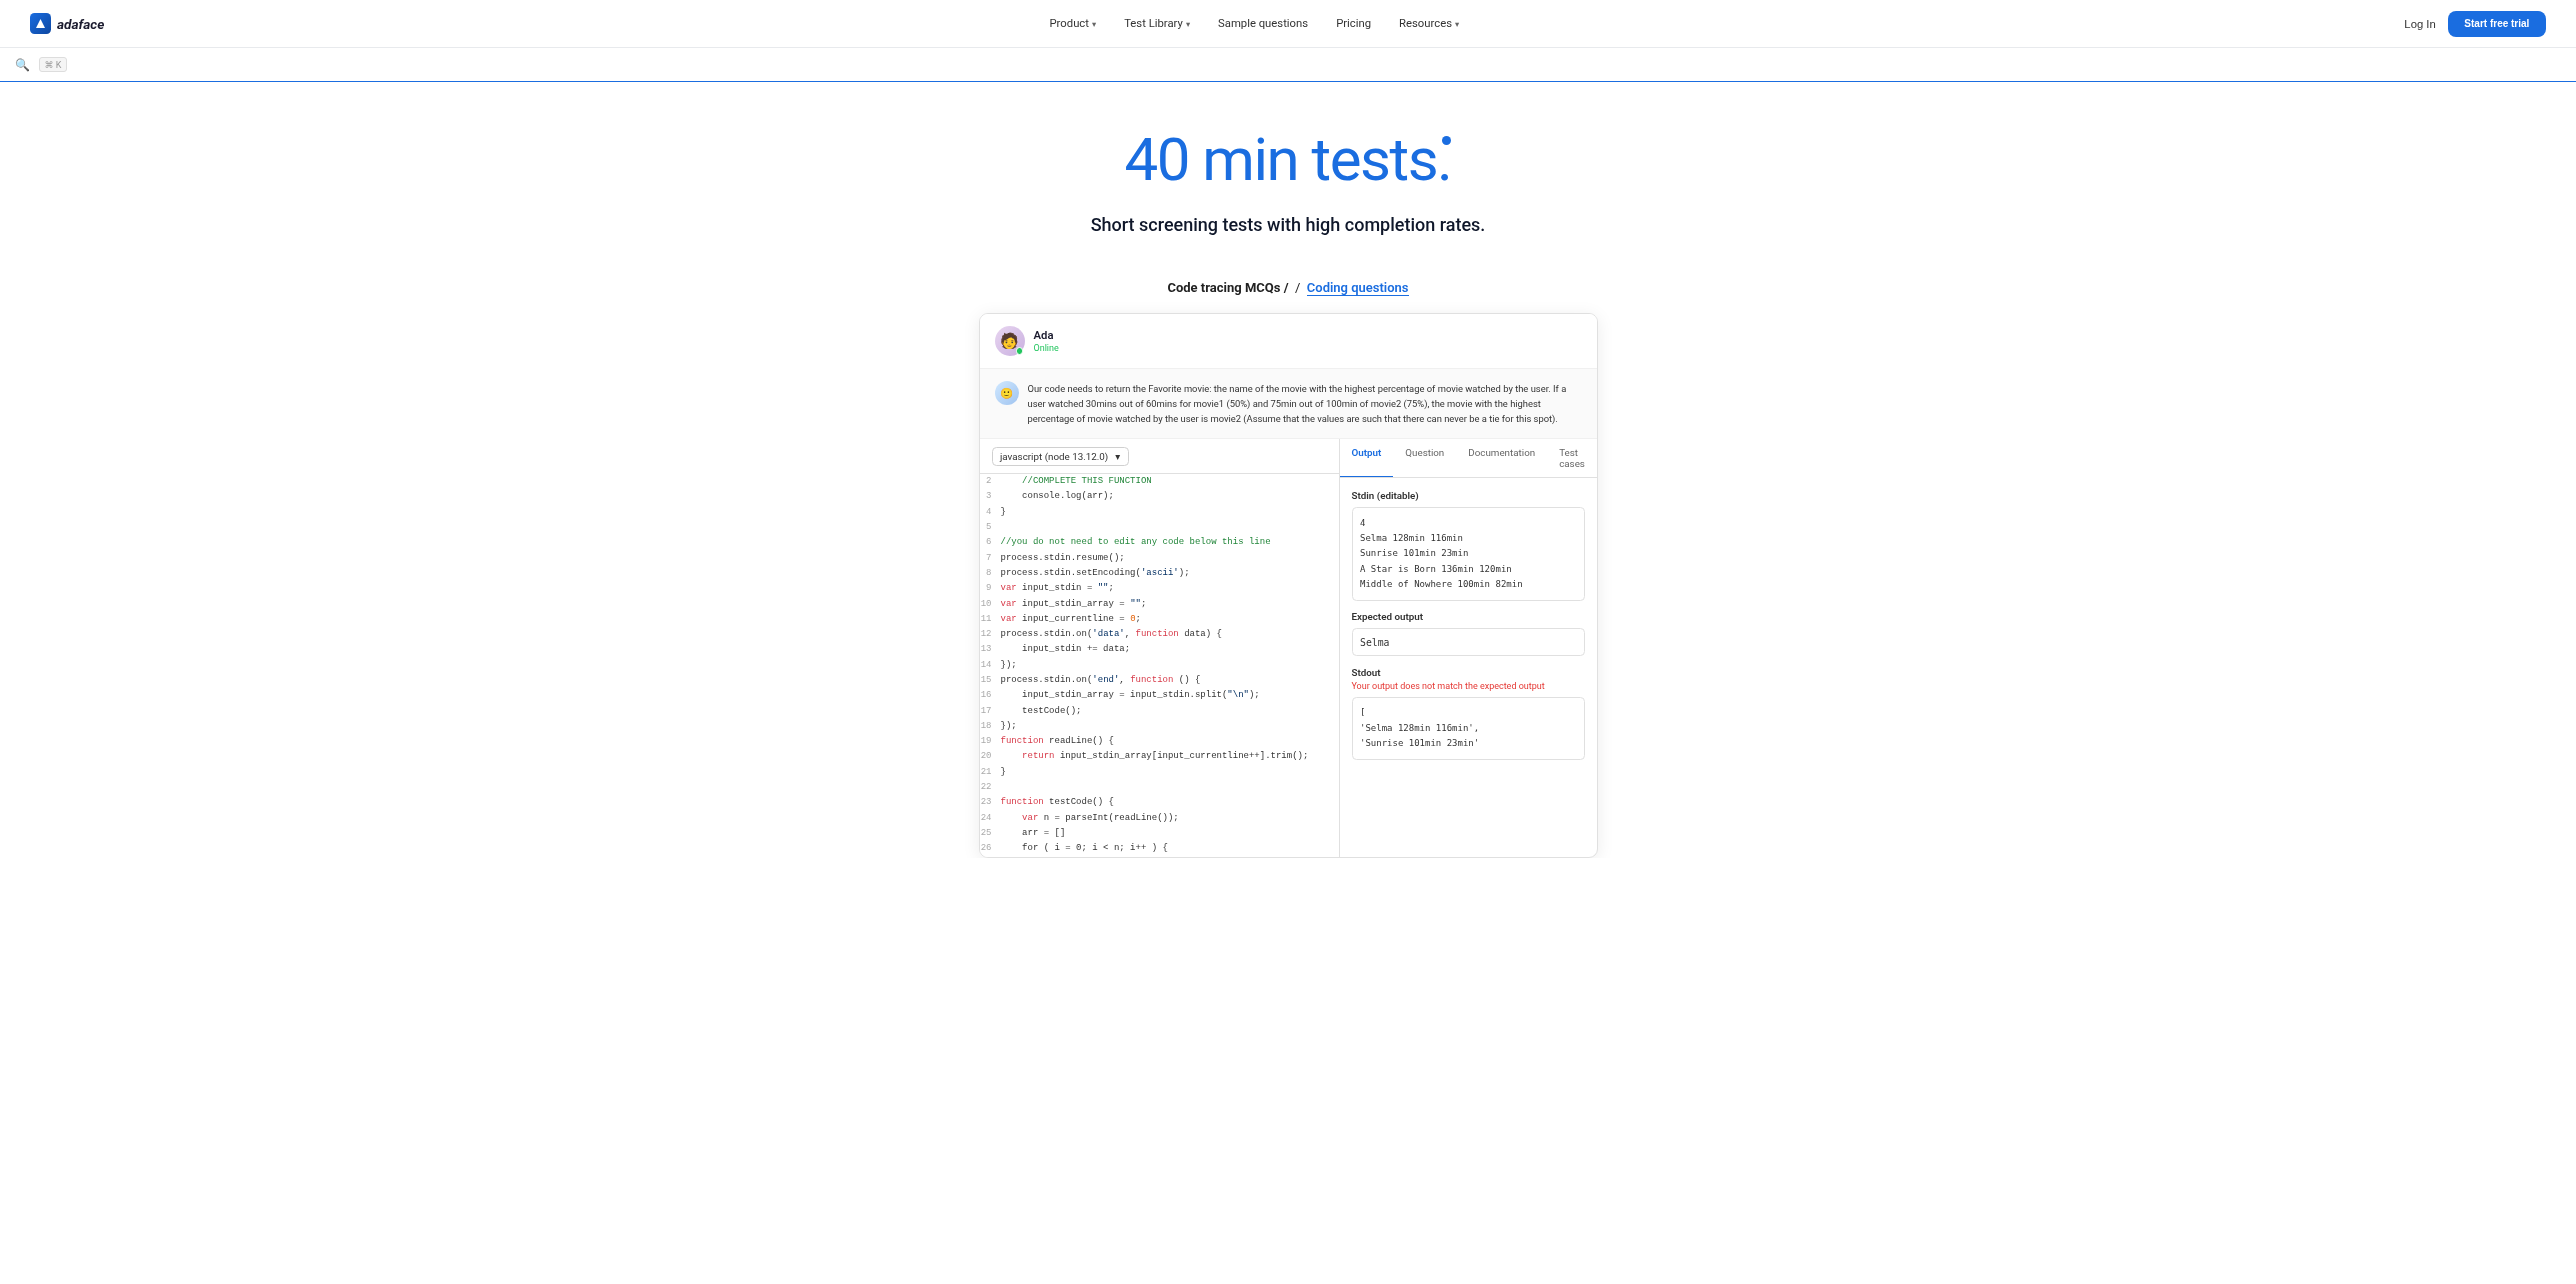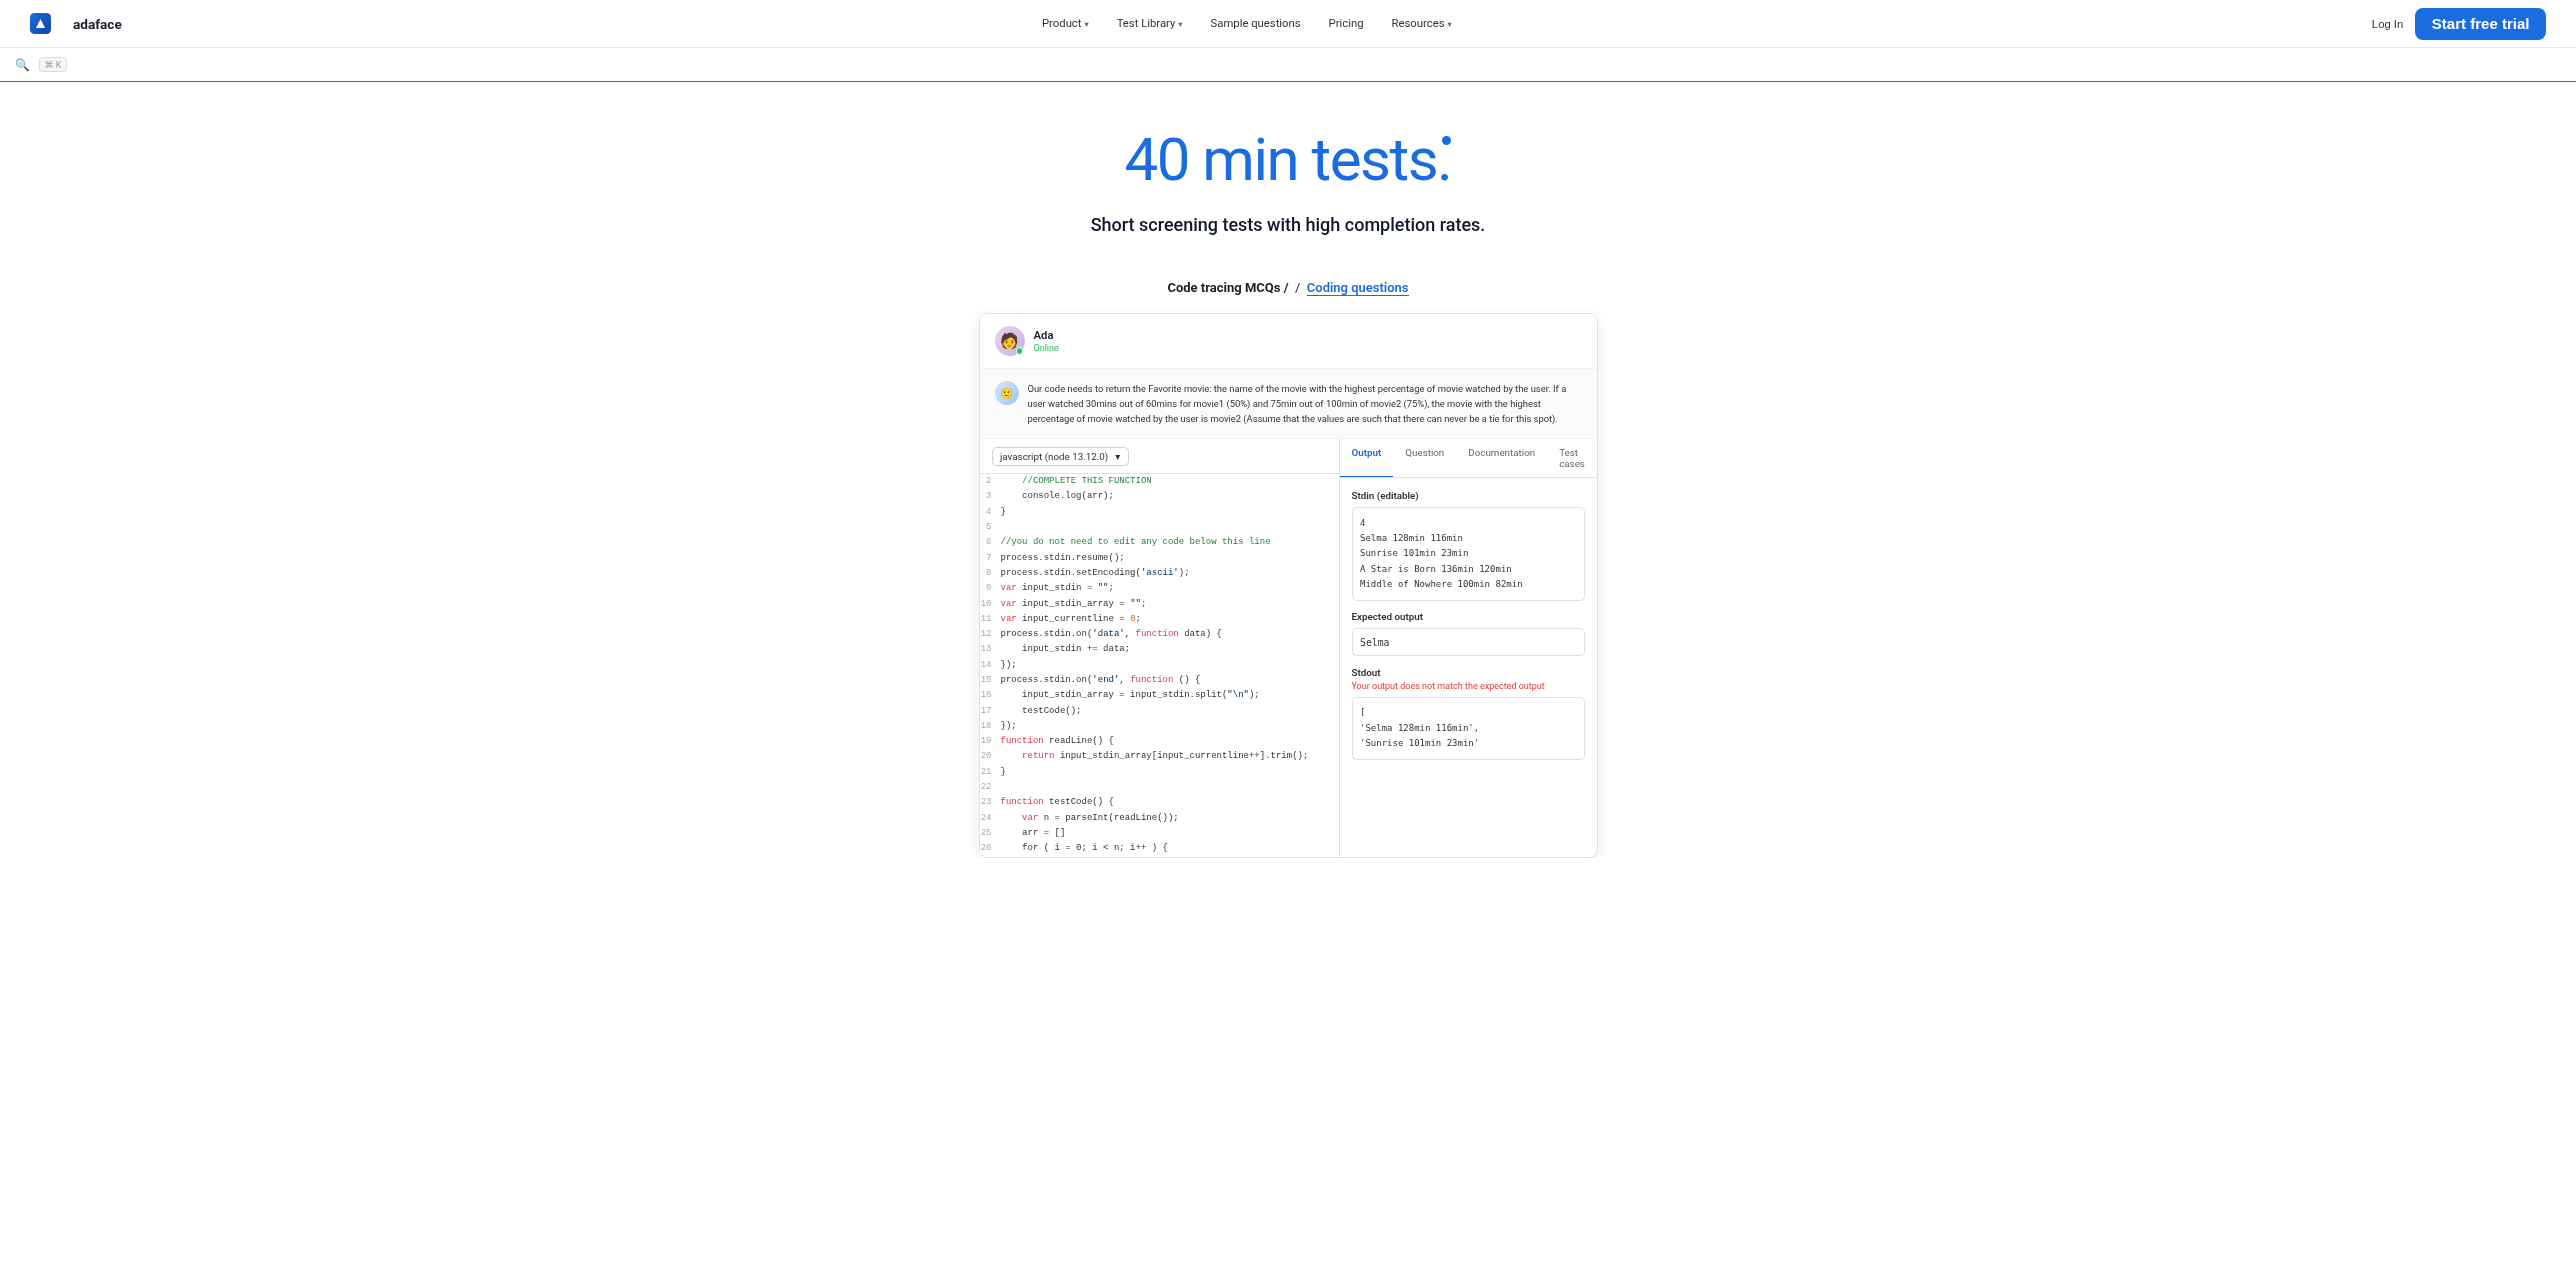--- a/index.html
+++ b/index.html
@@ -4,37 +4,37 @@
   <style>
     * { box-sizing: border-box; margin: 0; padding: 0; }
     body { font-family: -apple-system, BlinkMacSystemFont, 'Segoe UI', Roboto, sans-serif; background: #fff; color: #1a1a2e; }
 
     
     nav {
       display: flex; align-items: center; justify-content: space-between;
       padding: 0 30px; height: 48px; border-bottom: 0.8px solid #e8eaed;
       position: sticky; top: 0; background: #fff; z-index: 100;
     }
-    .nav-logo { display: flex; align-items: center; gap: 22px; }
+    .nav-logo { display: flex; align-items: center; gap: 6px; font-style: italic; }
     .nav-logo-icon {
       width: 21px; height: 21px;
       background: linear-gradient(135deg, #1a6de0 0%, #0d47a1 100%);
       border-radius: 4.5px;
       display: flex; align-items: center; justify-content: center;
     }
     .nav-logo-icon::after { content: ''; display: block; width: 9px; height: 9px; background: #fff; clip-path: polygon(0 100%, 50% 0, 100% 100%); }
     .nav-logo-text { font-size: 13.6px; font-weight: 700; color: #1a1a2e; }
     .nav-links { display: flex; align-items: center; gap: 28px; justify-content: space-between; }
     .nav-link { font-size: 11.3px; color: #333; text-decoration: none; cursor: pointer; display: flex; align-items: center; gap: 3px; }
     .chevron { font-size: 8.3px; color: #666; }
     .nav-actions { display: flex; align-items: center; gap: 12px; }
     .btn-login { font-size: 11.3px; color: #333; cursor: pointer; background: none; border: none; }
     .btn-trial {
       background: #1a6de0; color: #fff; border: none; border-radius: 8px;
-      padding: 7.5px 16.6px; font-size: 15px; font-weight: 600; cursor: pointer;
+      padding: 7.5px 16.6px; font-size: 10px; font-weight: 600; cursor: pointer;
     }
 
     
     .search-bar {
       display: flex; align-items: center;
       border-bottom: 1.5px solid #1a6de0;
       padding: 9px 15px; gap: 9px; background: #fff;
     }
     .search-icon { color: #888; font-size: 12px; }
     .search-input {

